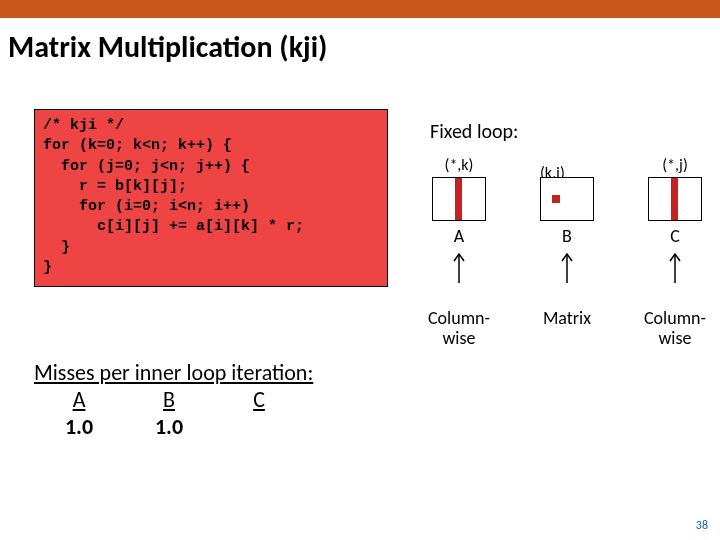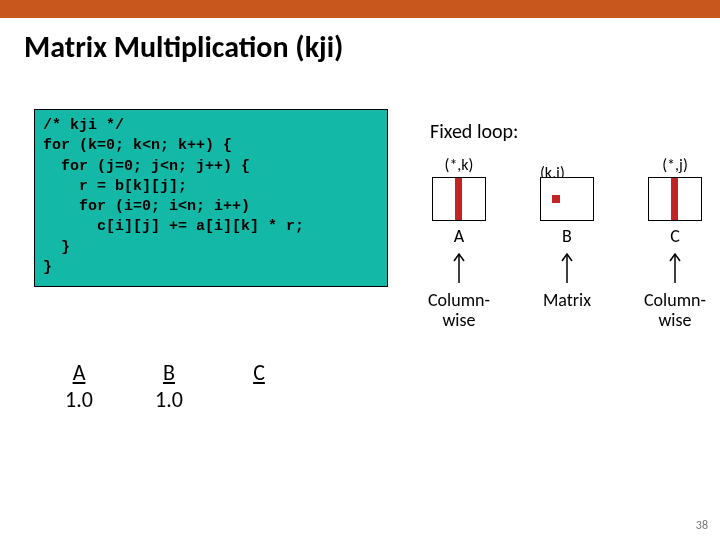--- a/index.html
+++ b/index.html
@@ -14,33 +14,33 @@
     overflow: hidden;
   }
   .topbar {
     height: 18px;
     background: #c8571e;
     width: 100%;
   }
   .title {
     font-size: 30px;
     font-weight: 700;
-    margin: 10px 0 0 24px;
+    margin: 10px 0 0 8px;
   }
   .content {
     position: relative;
     margin-top: 44px;
   }
   .codebox {
     position: absolute;
     left: 34px;
     top: 0;
     width: 354px;
     border: 1px solid #000;
-    background: #14b8a6;
+    background: #ef4444;
     font-family: "Courier New", monospace;
     font-size: 15px;
     font-weight: 700;
     line-height: 1.35;
     padding: 6px 22px 8px 8px;
     white-space: pre;
     box-sizing: border-box;
   }
   .inner-loop-label {
     position: absolute;
@@ -75,21 +75,21 @@
   }
   .mat .name {
     font-size: 18px;
     margin-top: 4px;
   }
   .mat .arrow {
     margin-top: 4px;
   }
   .mat .pattern {
     font-size: 18px;
-    margin-top: 6px;
+    margin-top: 24px;
     text-align: center;
     line-height: 1.1;
   }
   .colstripe {
     position: absolute;
     left: 22px;
     top: 0;
     width: 7px;
     height: 100%;
     background: #c22323;
@@ -117,27 +117,27 @@
   .misses .u {
     text-decoration: underline;
   }
   .mrow {
     display: flex;
   }
   .mcell {
     text-align: center;
   }
   .mlabel .mcell { width: 90px; text-decoration: underline; }
-  .mval .mcell { width: 90px; }
+  .mval .mcell { width: 90px; font-weight: bold; }
   .pagenum {
     position: absolute;
     right: 12px;
     bottom: 8px;
     font-size: 12px;
-    color: #737373;
+    color: #0369a1;
   }
   svg.arrow-svg { display: block; }
 </style>
 </head>
 <body>
 
 <div class="topbar"></div>
 <div class="title">Matrix Multiplication (kji)</div>
 
 <div class="content">
@@ -194,20 +194,21 @@
         <line x1="7" y1="32" x2="7" y2="4" stroke="#000" stroke-width="1.5"></line>
         <polyline points="2,10 7,3 12,10" fill="none" stroke="#000" stroke-width="1.5"></polyline>
       </svg>
       <div class="pattern">Column-
 wise</div>
     </div>
 
   </div>
 
   <div class="misses">
+    <div class="u">Misses per inner loop iteration:</div>
     <div class="mrow mlabel">
       <div class="mcell">A</div>
       <div class="mcell">B</div>
       <div class="mcell">C</div>
     </div>
     <div class="mrow mval">
       <div class="mcell">1.0</div>
       <div class="mcell">1.0</div>
     </div>
   </div>

